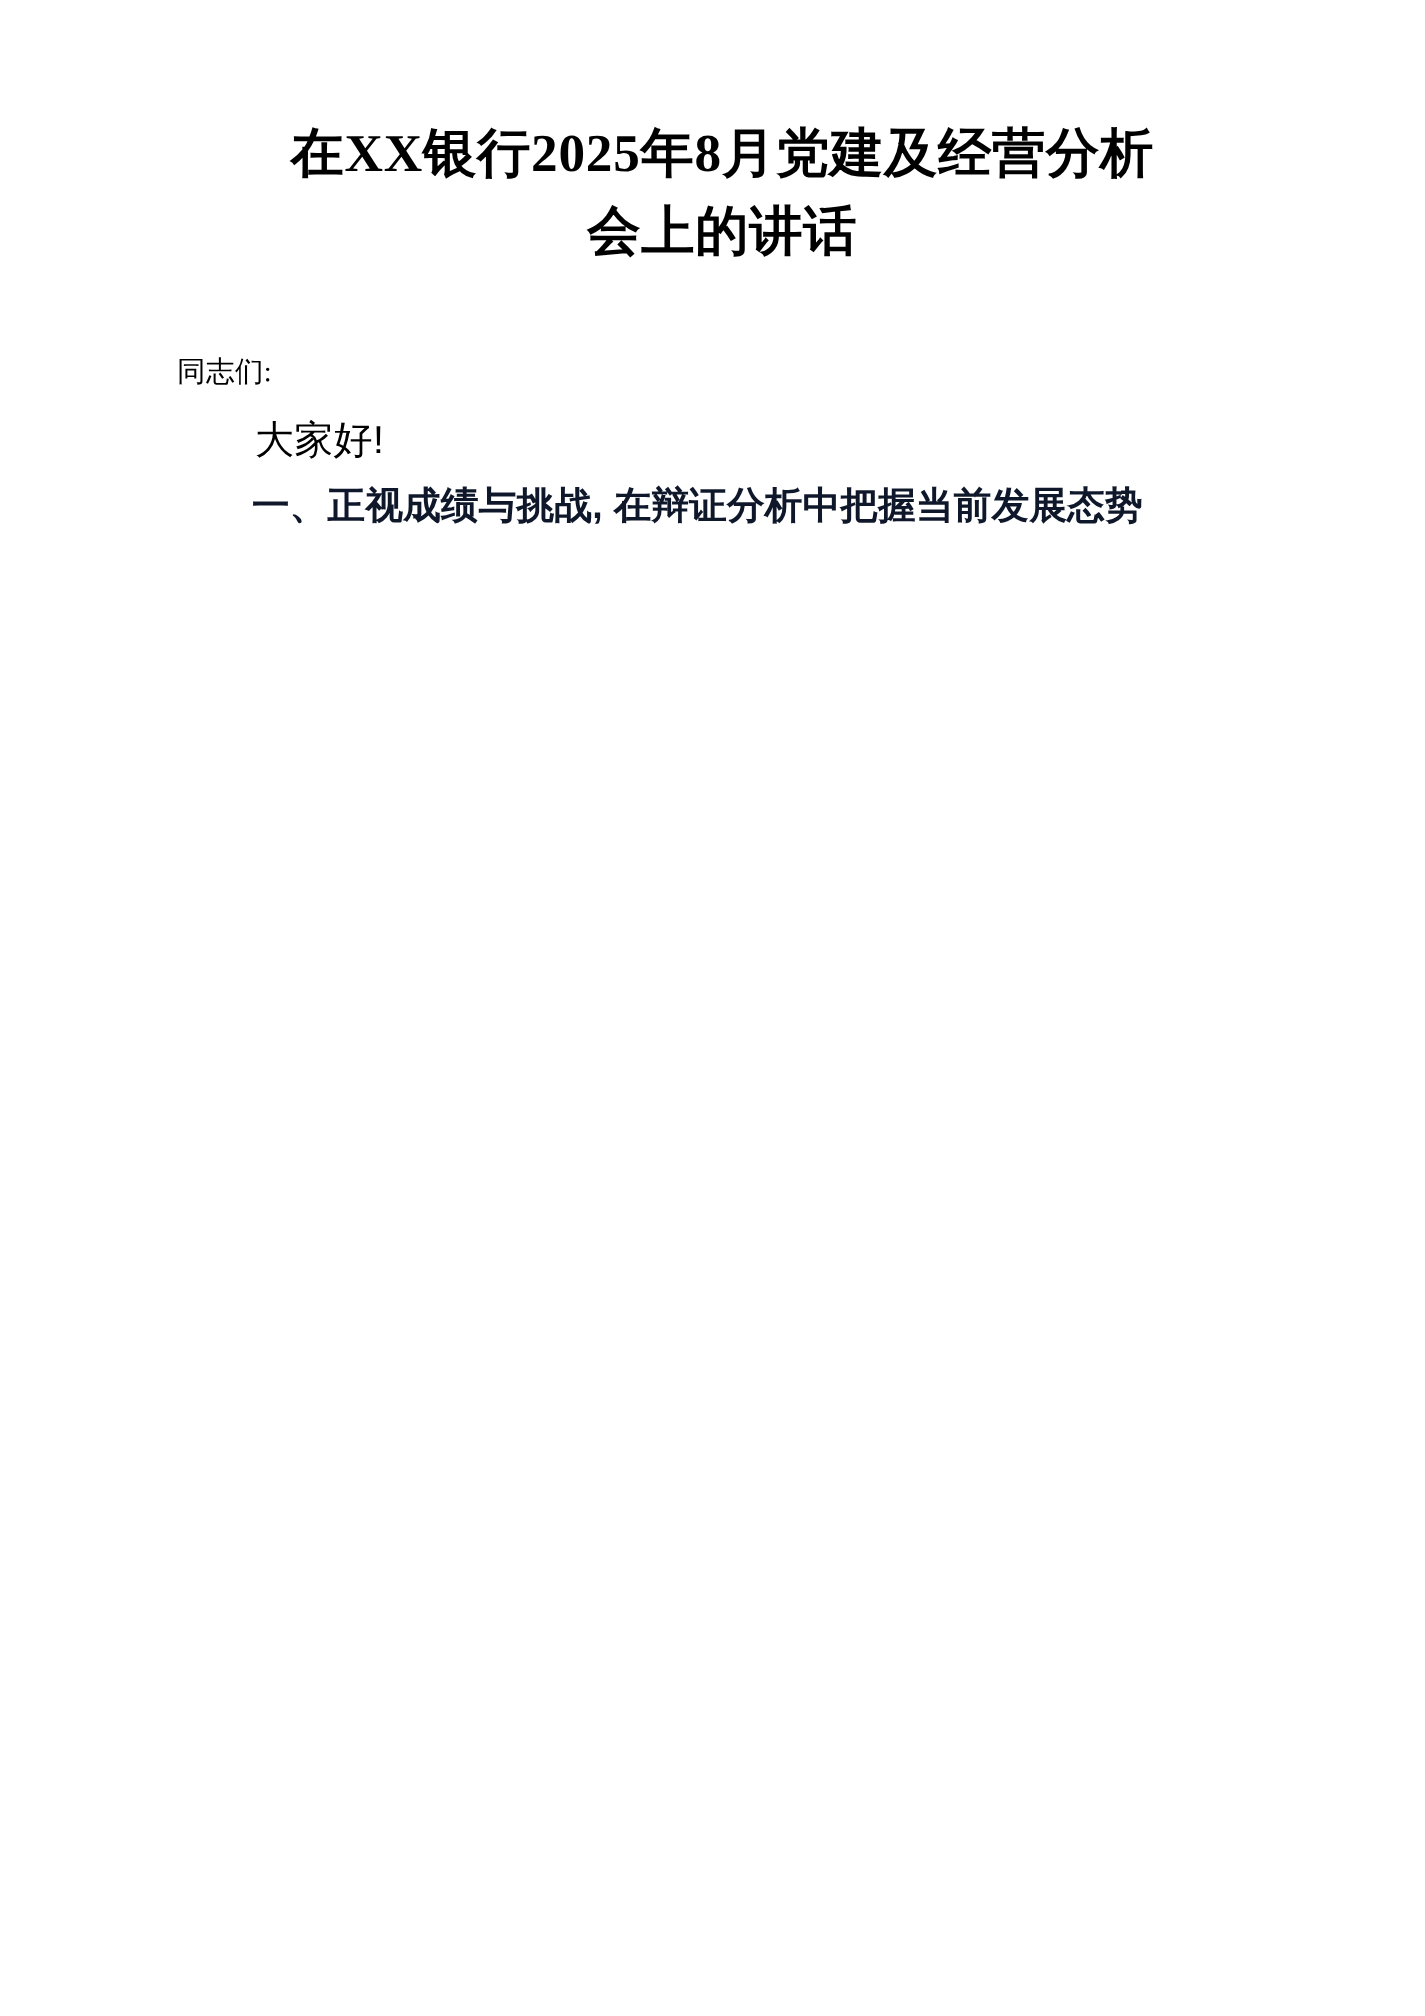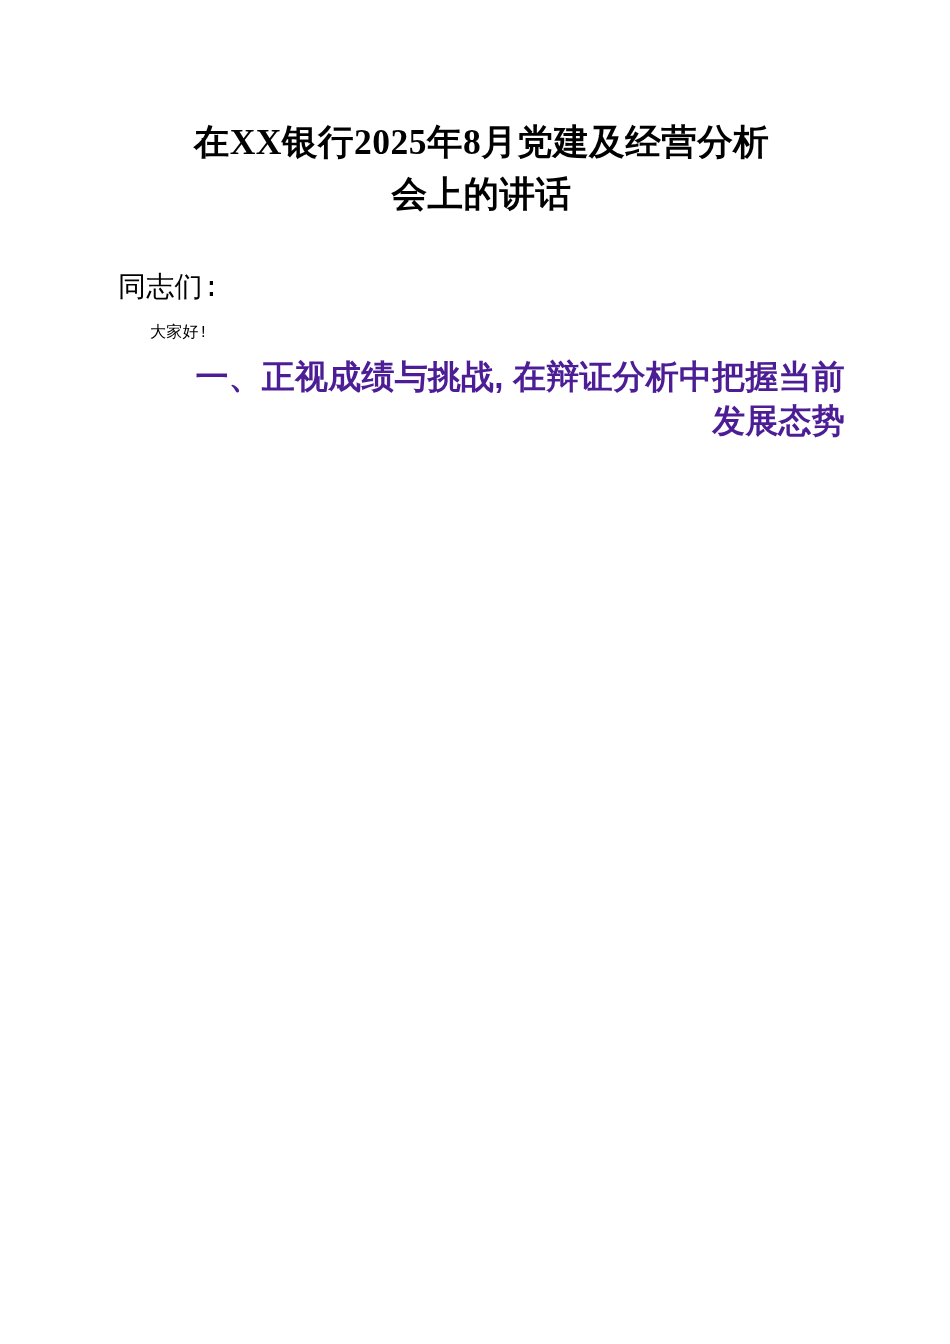--- a/index.html
+++ b/index.html
@@ -28,72 +28,72 @@
   .content {
     position: absolute;
     left: 118px;
     top: 0;
     width: 727px;
   }
 
   
   .doc-title {
     margin: 0;
-    padding-top: 116px;
+    padding-top: 76px;
     font-family: "Liberation Serif", "DejaVu Serif", serif;
     font-weight: bold;
     font-size: 35.5px;
     line-height: 52px;
     letter-spacing: 0.5px;
     text-align: center;
     color: #000000;
     white-space: pre-line;
   }
 
   
   .salutation {
     margin: 0;
     padding-top: 47px;
-    font-family: Liberation Mono, monospace;
-    font-size: 28px;
+    font-family: Liberation Serif, serif;
+    font-size: 19px;
     line-height: 44px;
     letter-spacing: 0.3px;
     text-align: left;
     color: #000000;
   }
 
   
   .para {
     margin: 0;
-    font-family: Liberation Mono, monospace;
-    font-size: 16px;
+    font-family: Liberation Sans, sans-serif;
+    font-size: 26px;
     line-height: 44px;
     letter-spacing: 0.2px;
     text-align: justify;
     text-justify: inter-character;
     text-indent: 2em;
     color: #000000;
     word-break: break-all;
   }
 
   .para.tight {
     text-align: left;
   }
 
   
   .section-heading {
     margin: 0;
     font-family: "Liberation Sans", "DejaVu Sans", sans-serif;
     font-weight: bold;
-    font-size: 33px;
+    font-size: 25px;
     line-height: 44px;
     letter-spacing: 0.2px;
     text-indent: 2em;
-    text-align: right;
-    color: #4c1d95;
+    text-align: left;
+    color: #0f172a;
   }
 </style>
 </head>
 <body>
 
 <div class="page">
   <div class="content">
 
     <h1 class="doc-title">在XX银行2025年8月党建及经营分析
 会上的讲话</h1>

